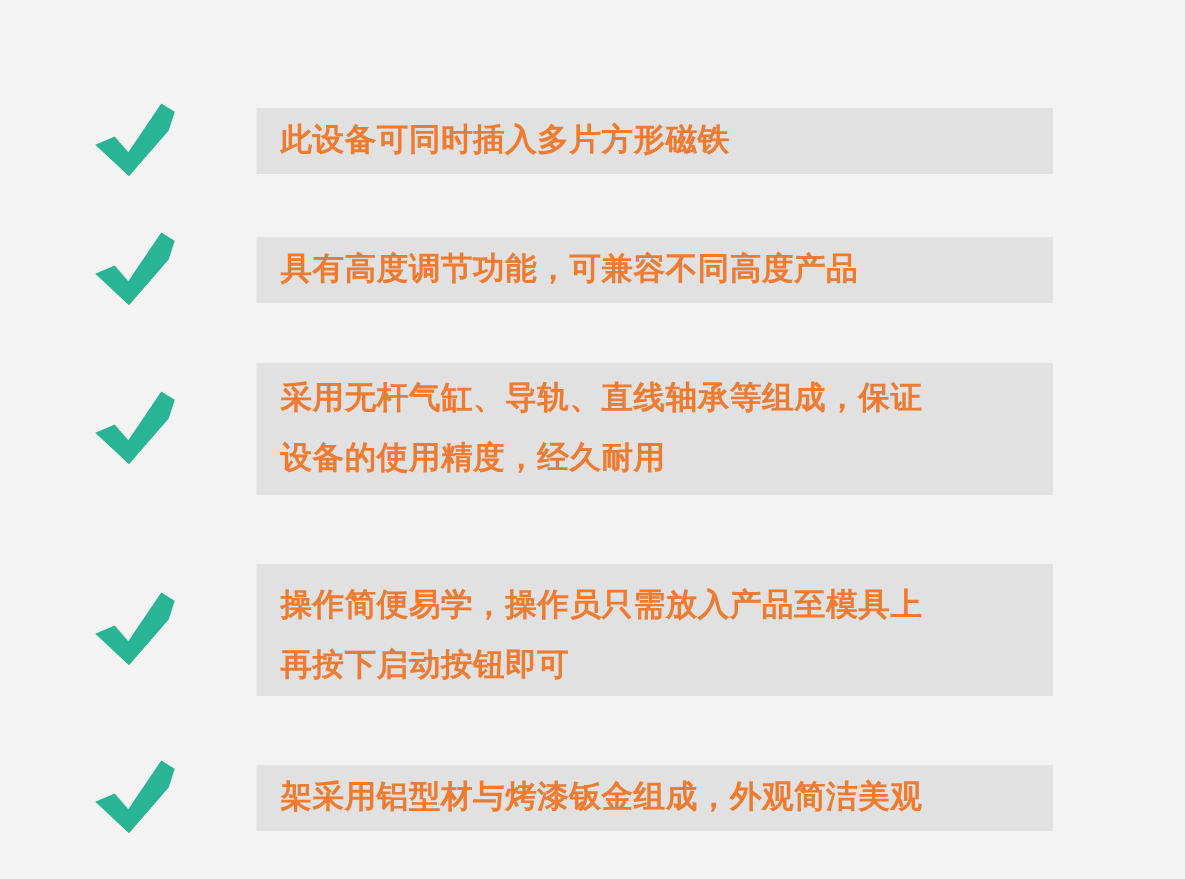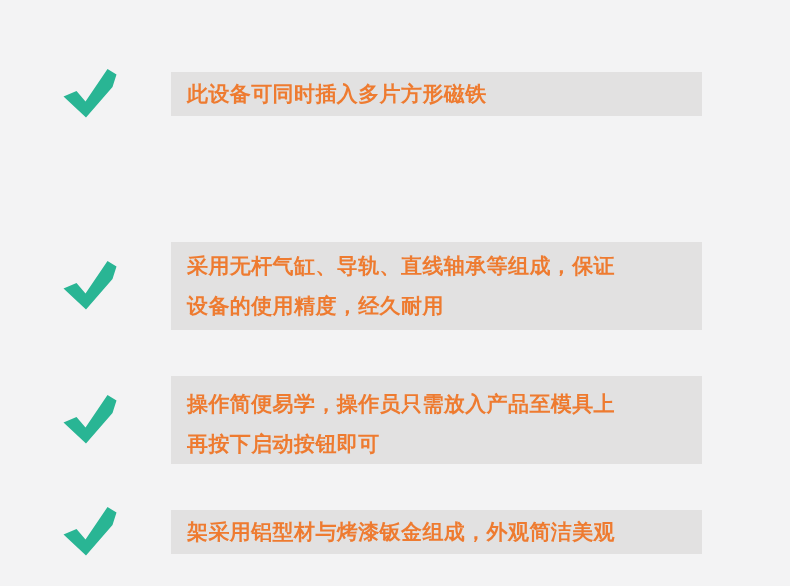--- a/index.html
+++ b/index.html
@@ -87,20 +87,32 @@
         <svg viewBox="0 0 60 56" width="60" height="56" aria-hidden="true">
           <path d="M3.5 30.5 L16.5 25.0 L25.5 35.5 L47.5 3.0 L56.5 8.5 L52.5 21.0 L26.0 51.5 Z" fill="#29b594"></path>
         </svg>
       </span>
     </div>
     <div class="text-cell">
       <p>此设备可同时插入多片方形磁铁</p>
     </div>
   </div>
 
+  <div class="feature-row" id="row-2">
+    <div class="check-cell">
+      <span class="check-icon">
+        <svg viewBox="0 0 60 56" width="60" height="56" aria-hidden="true">
+          <path d="M3.5 30.5 L16.5 25.0 L25.5 35.5 L47.5 3.0 L56.5 8.5 L52.5 21.0 L26.0 51.5 Z" fill="#29b594"></path>
+        </svg>
+      </span>
+    </div>
+    <div class="text-cell">
+      <p>具有高度调节功能，可兼容不同高度产品</p>
+    </div>
+  </div>
 
   <div class="feature-row" id="row-3">
     <div class="check-cell">
       <span class="check-icon">
         <svg viewBox="0 0 60 56" width="60" height="56" aria-hidden="true">
           <path d="M3.5 30.5 L16.5 25.0 L25.5 35.5 L47.5 3.0 L56.5 8.5 L52.5 21.0 L26.0 51.5 Z" fill="#29b594"></path>
         </svg>
       </span>
     </div>
     <div class="text-cell">

